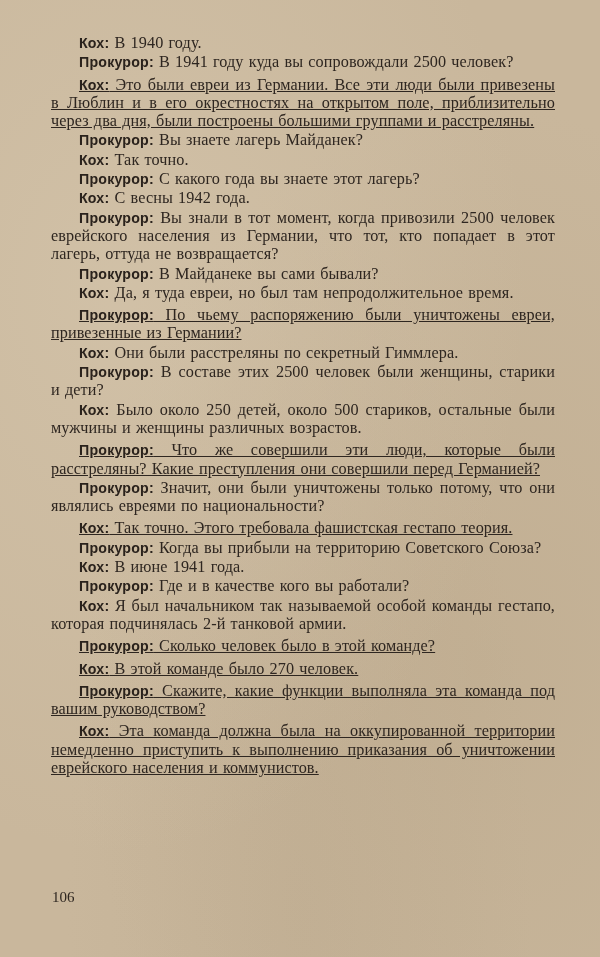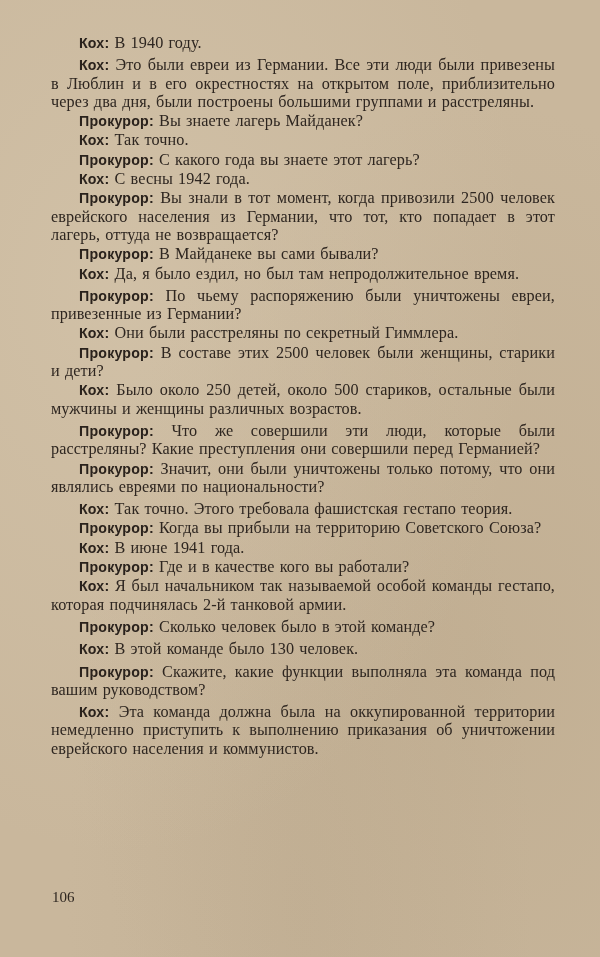--- a/index.html
+++ b/index.html
@@ -19,56 +19,57 @@
   }
   .para {
     margin: 1px;
     font-size: 16.2px;
     line-height: 18.3px;
     text-indent: 28px;
     text-align: justify;
     letter-spacing: 0.1px;
     word-spacing: 1px;
   }
-  .para.gap { margin-top: 4px; }
+  .para.gap { margin-top: 4px; text-decoration: underline; }
   .speaker {
     font-family: "Liberation Sans", "DejaVu Sans", sans-serif;
     font-weight: bold;
     font-size: 14.2px;
     letter-spacing: 0.2px;
     color: #2a221c;
   }
   .page-number {
     position: absolute; left: 52px; top: 889px;
     font-size: 15px; color: #2e2620;
   }
 </style>
 </head>
 <body>
 
 <div class="page">
   <p class="para"><span class="speaker">Кох:</span><span> В 1940 году.</span></p>
+  <p class="para"><span class="speaker">Прокурор:</span><span> В 1941 году куда вы сопровождали 2500 человек?</span></p>
   <p class="para gap"><span class="speaker">Кох:</span><span> Это были евреи из Германии. Все эти люди были привезены в Люблин и в его окрестностях на открытом поле, приблизительно через два дня, были построены большими группами и расстреляны.</span></p>
   <p class="para"><span class="speaker">Прокурор:</span><span> Вы знаете лагерь Майданек?</span></p>
   <p class="para"><span class="speaker">Кох:</span><span> Так точно.</span></p>
   <p class="para"><span class="speaker">Прокурор:</span><span> С какого года вы знаете этот лагерь?</span></p>
   <p class="para"><span class="speaker">Кох:</span><span> С весны 1942 года.</span></p>
   <p class="para"><span class="speaker">Прокурор:</span><span> Вы знали в тот момент, когда привозили 2500 человек еврейского населения из Германии, что тот, кто попадает в этот лагерь, оттуда не возвращается?</span></p>
   <p class="para"><span class="speaker">Прокурор:</span><span> В Майданеке вы сами бывали?</span></p>
-  <p class="para"><span class="speaker">Кох:</span><span> Да, я было ездил, но был там непродолжительное время.</span></p>
+  <p class="para"><span class="speaker">Кох:</span><span> Да, я туда евреи, но был там непродолжительное время.</span></p>
   <p class="para gap"><span class="speaker">Прокурор:</span><span> По чьему распоряжению были уничтожены евреи, привезенные из Германии?</span></p>
   <p class="para"><span class="speaker">Кох:</span><span> Они были расстреляны по секретный Гиммлера.</span></p>
   <p class="para"><span class="speaker">Прокурор:</span><span> В составе этих 2500 человек были женщины, старики и дети?</span></p>
   <p class="para"><span class="speaker">Кох:</span><span> Было около 250 детей, около 500 стариков, остальные были мужчины и женщины различных возрастов.</span></p>
   <p class="para gap"><span class="speaker">Прокурор:</span><span> Что же совершили эти люди, которые были расстреляны? Какие преступления они совершили перед Германией?</span></p>
   <p class="para"><span class="speaker">Прокурор:</span><span> Значит, они были уничтожены только потому, что они являлись евреями по национальности?</span></p>
   <p class="para gap"><span class="speaker">Кох:</span><span> Так точно. Этого требовала фашистская гестапо теория.</span></p>
   <p class="para"><span class="speaker">Прокурор:</span><span> Когда вы прибыли на территорию Советского Союза?</span></p>
   <p class="para"><span class="speaker">Кох:</span><span> В июне 1941 года.</span></p>
   <p class="para"><span class="speaker">Прокурор:</span><span> Где и в качестве кого вы работали?</span></p>
   <p class="para"><span class="speaker">Кох:</span><span> Я был начальником так называемой особой команды гестапо, которая подчинялась 2-й танковой армии.</span></p>
   <p class="para gap"><span class="speaker">Прокурор:</span><span> Сколько человек было в этой команде?</span></p>
-  <p class="para gap"><span class="speaker">Кох:</span><span> В этой команде было 130 человек.</span></p>
+  <p class="para gap"><span class="speaker">Кох:</span><span> В этой команде было 270 человек.</span></p>
   <p class="para gap"><span class="speaker">Прокурор:</span><span> Скажите, какие функции выполняла эта команда под вашим руководством?</span></p>
   <p class="para gap"><span class="speaker">Кох:</span><span> Эта команда должна была на оккупированной территории немедленно приступить к выполнению приказания об уничтожении еврейского населения и коммунистов.</span></p>
 </div>
 
 <div class="page-number">106</div>
 
 </body></html>

